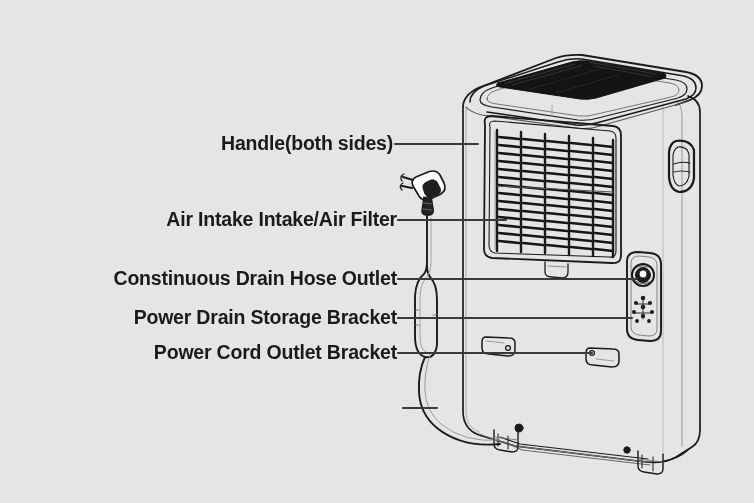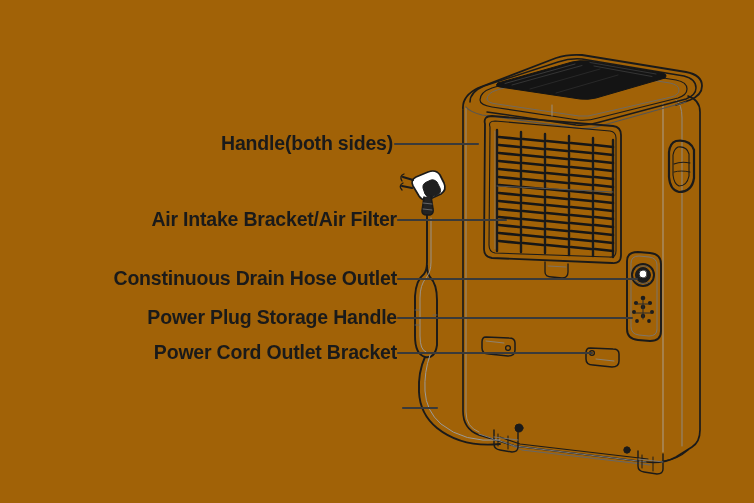--- a/index.html
+++ b/index.html
@@ -8,21 +8,21 @@
     padding: 0;
     background: #ffffff;
   }
   body {
     font-family: "Liberation Sans", sans-serif;
   }
   #diagram-root {
     position: relative;
     width: 754px;
     height: 503px;
-    background: #a16207;
+    background: #e5e5e5;
     overflow: hidden;
   }
   .callout-label {
     position: absolute;
     text-align: right;
     white-space: nowrap;
     color: #1a1a1a;
     font-family: "Liberation Sans", sans-serif;
     font-weight: bold;
     font-size: 19.5px;
@@ -332,22 +332,22 @@
         <line x1="398" y1="318" x2="632" y2="318"></line>
         <line x1="398" y1="353" x2="592" y2="353"></line>
         <line x1="403" y1="408" x2="437" y2="408"></line>
       </g>
 
     </g>
   </svg>
 
   <div class="callout-label lbl-handle">Handle(both sides)</div>
 
-  <div class="callout-label lbl-intake">Air Intake Bracket/Air Filter</div>
+  <div class="callout-label lbl-intake">Air Intake Intake/Air Filter</div>
 
   <div class="callout-label lbl-drain">Constinuous Drain Hose Outlet</div>
 
-  <div class="callout-label lbl-plugbrk">Power Plug Storage Handle</div>
+  <div class="callout-label lbl-plugbrk">Power Drain Storage Bracket</div>
 
   <div class="callout-label lbl-cordbrk">Power Cord Outlet Bracket</div>
 
 
 </div>
 
 </body></html>

